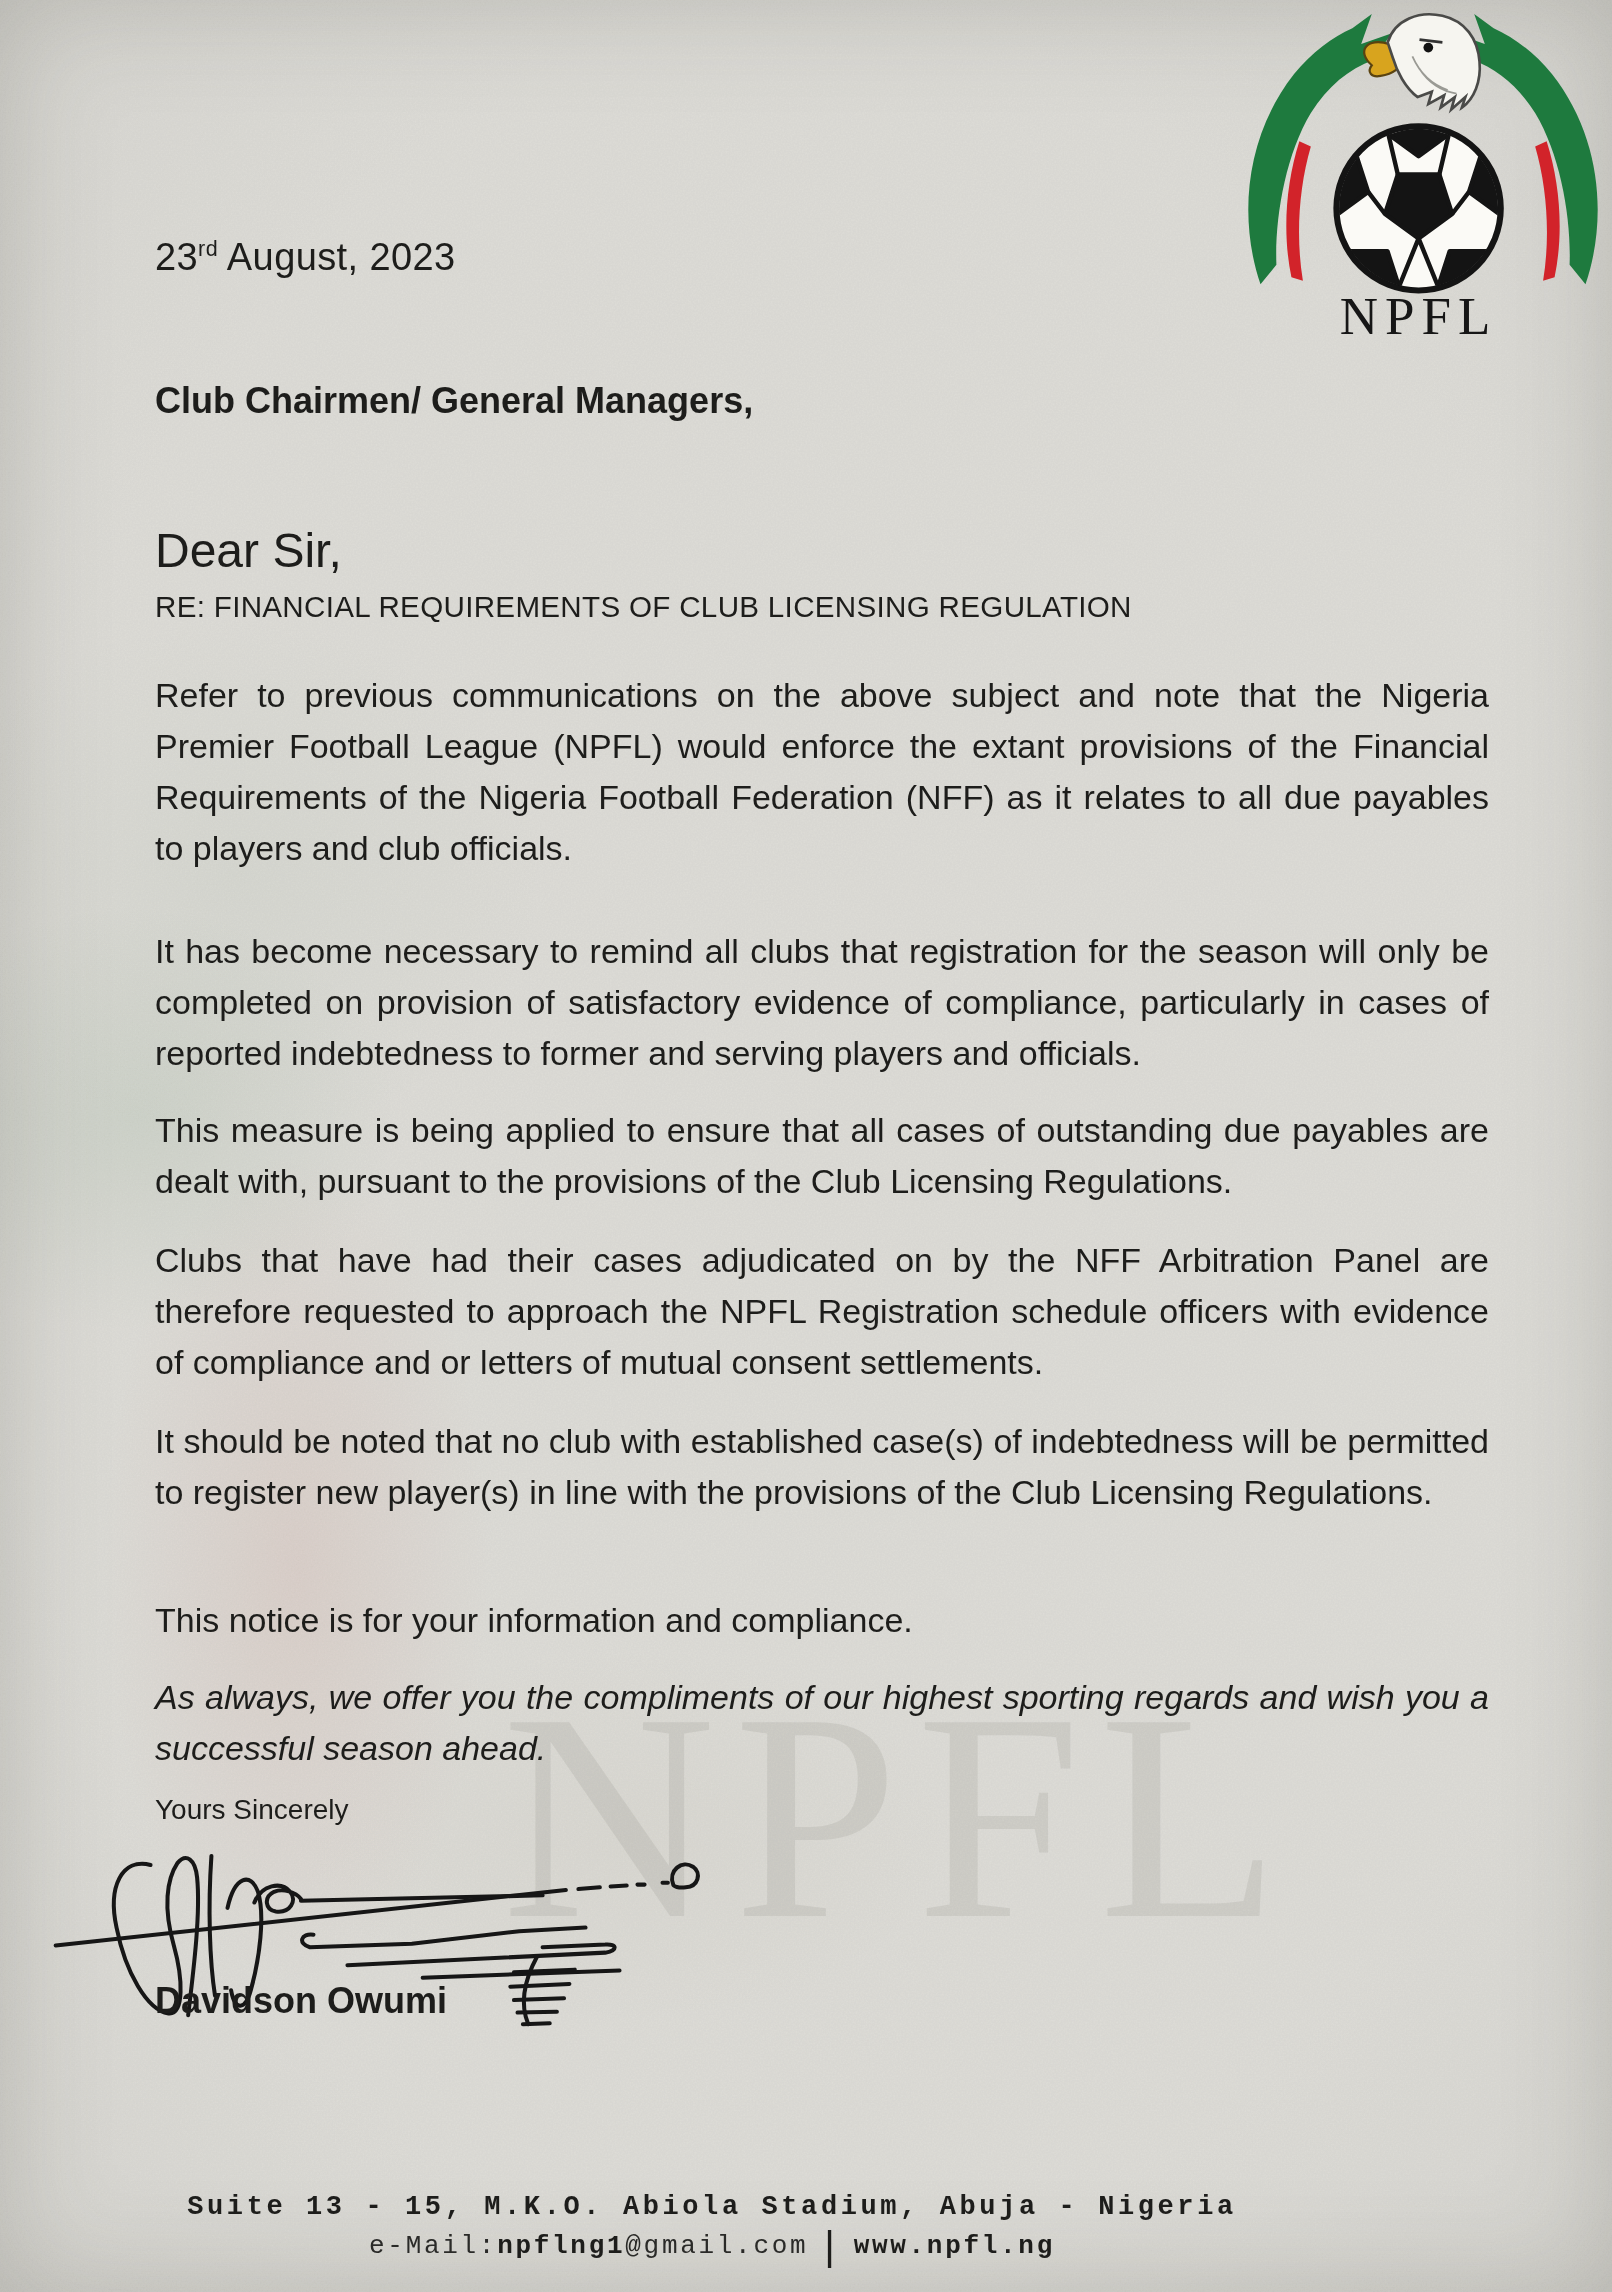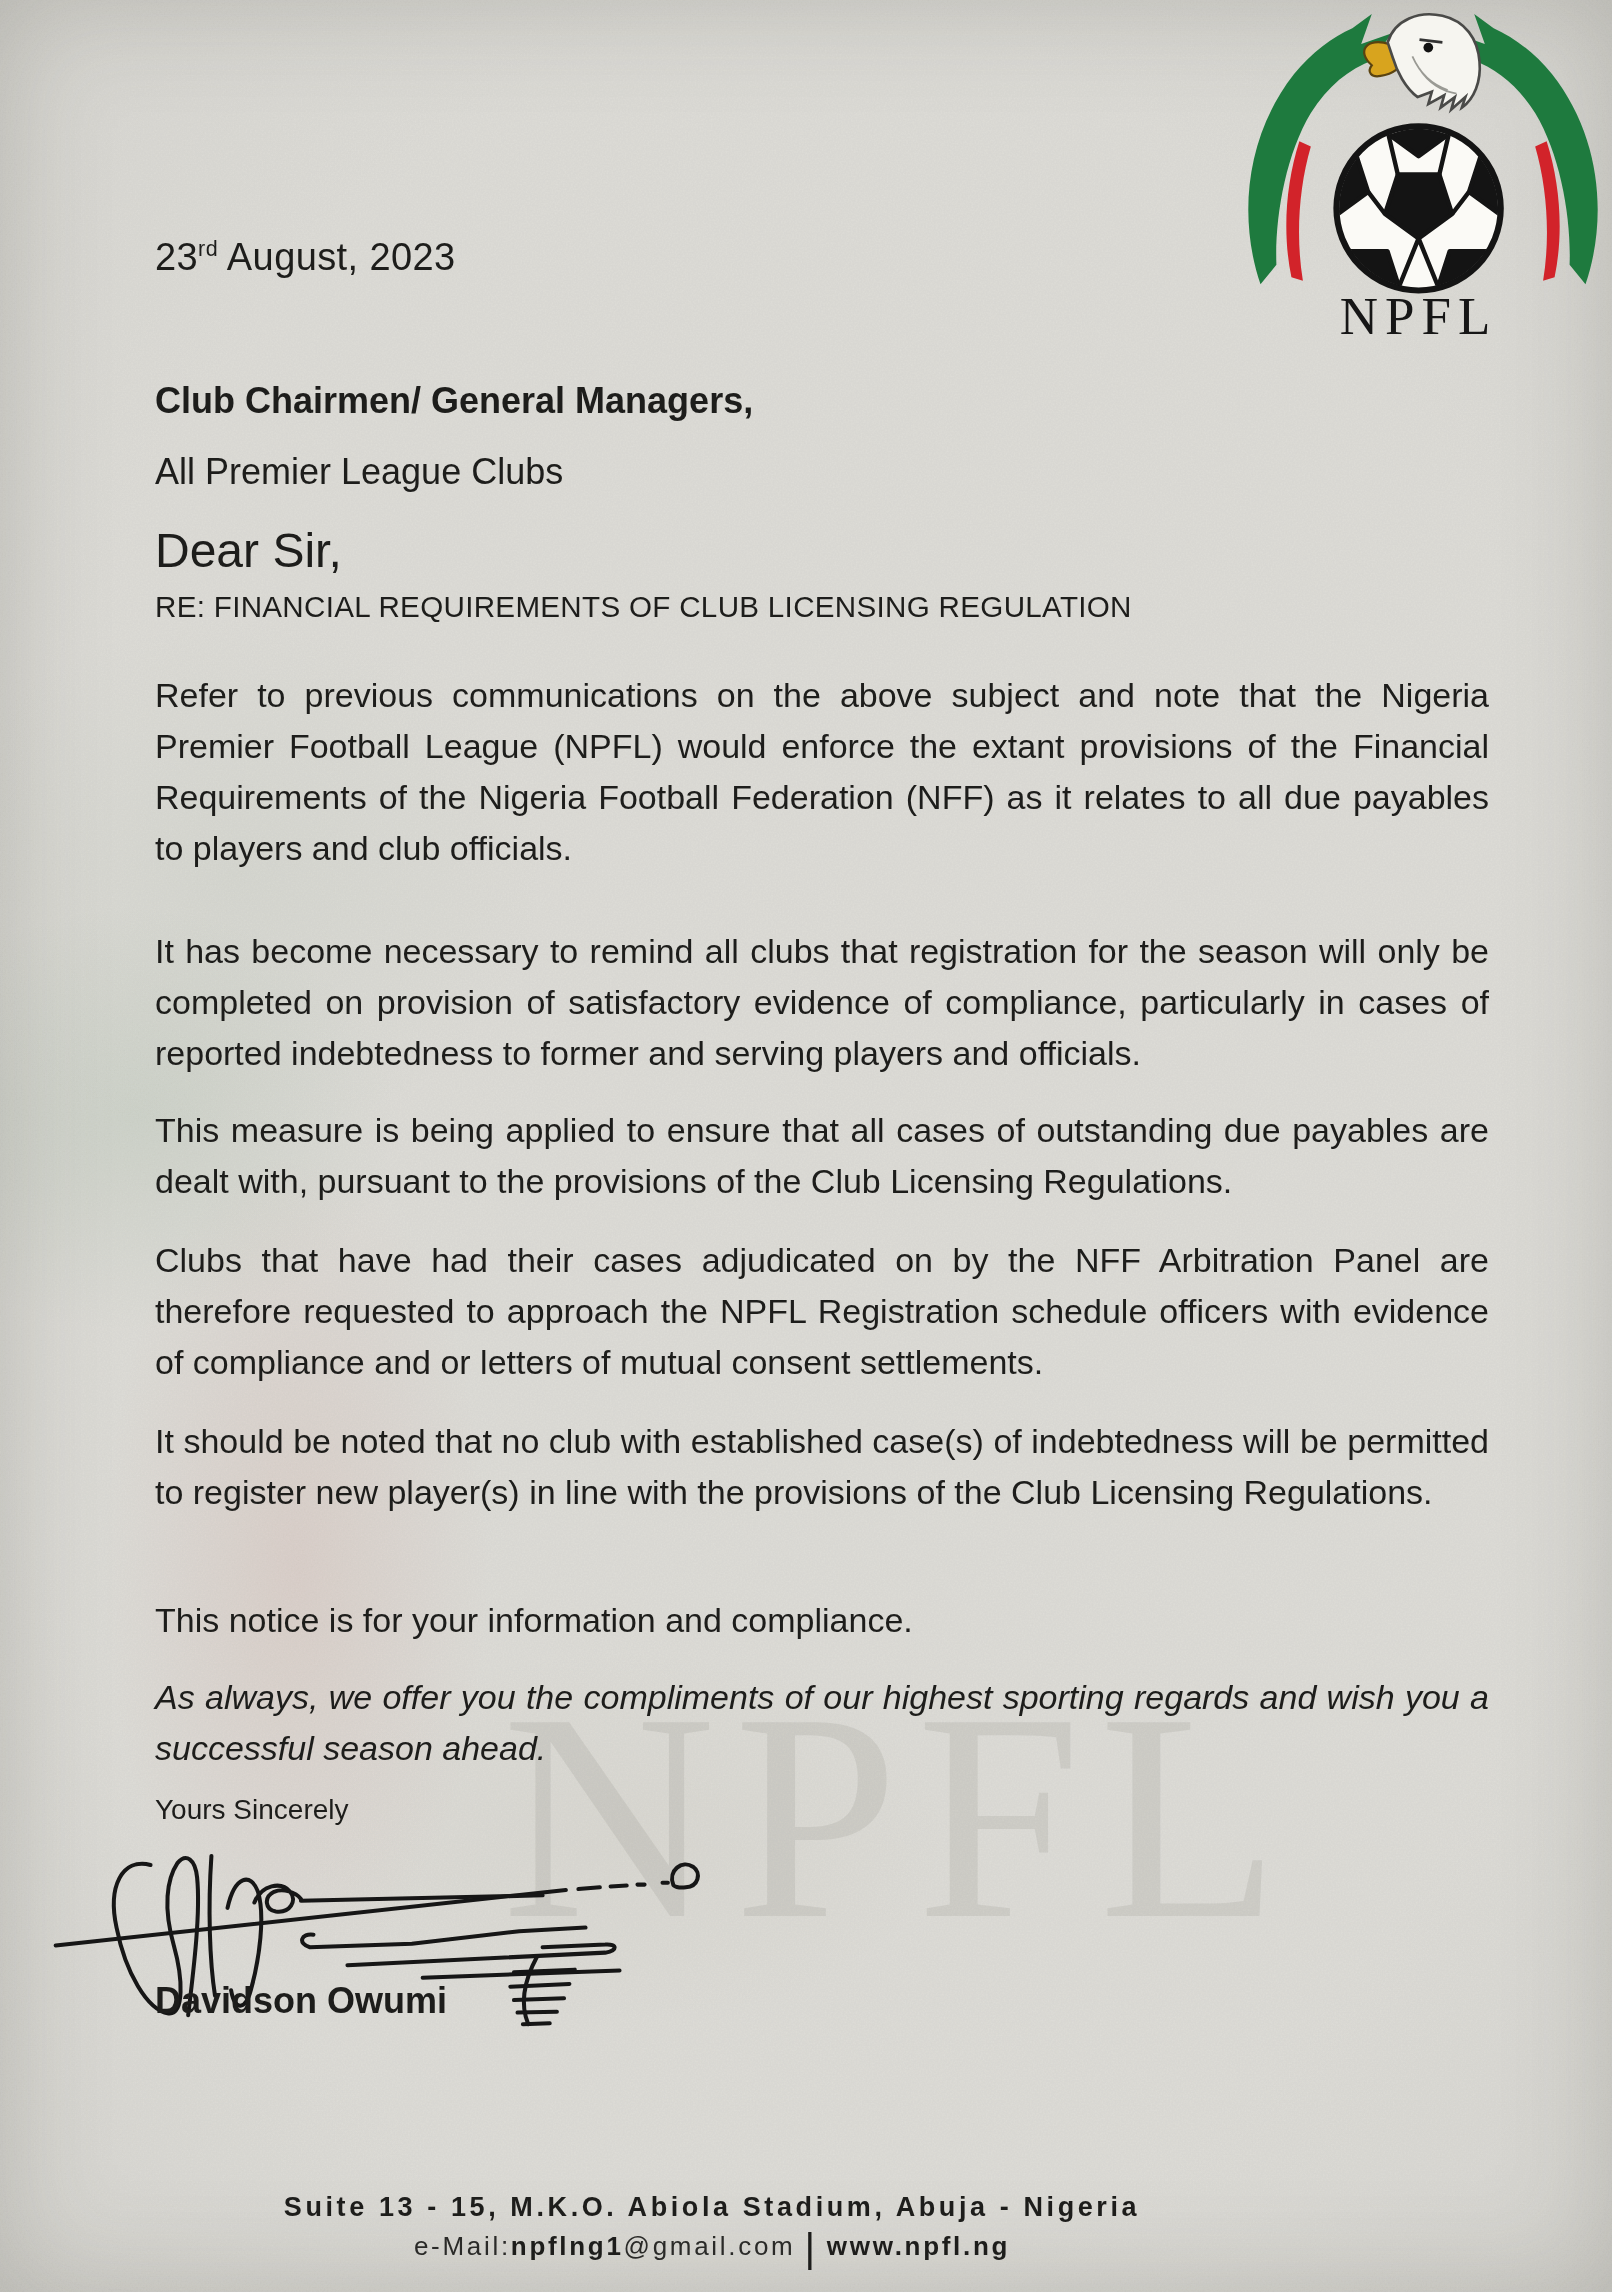--- a/index.html
+++ b/index.html
@@ -30,21 +30,21 @@
   .sig-name{top:1964px;font-size:36px;font-weight:bold;}
   .sig-title{top:2015px;font-size:36px;font-weight:bold;font-style:italic;}
   .logo{position:absolute;left:1243px;top:7.2px;width:360px;height:340px;}
   .signature{position:absolute;left:36px;top:1845px;width:682px;height:192px;}
   .watermark{
     position:absolute;left:502px;top:1668px;
     font-family:"Liberation Serif","DejaVu Serif",serif;
     font-size:296px;line-height:1;letter-spacing:18px;
     color:rgba(55,55,50,0.085);pointer-events:none;user-select:none;
   }
-  .footer{position:absolute;left:0;top:2188px;width:1424px;text-align:center;line-height:39px;}
+  .footer{position:absolute;left:0;top:2188px;width:1424px;text-align:center;line-height:39px;font-family:Liberation Mono, monospace;}
   .footer .l1{font-size:27px;font-weight:bold;letter-spacing:3.6px;}
   .footer .l2{font-size:26px;letter-spacing:2.7px;}
   .footer .lt{font-weight:normal;color:#2a2a28;}
   .footer .hv{font-weight:bold;}
   .footer .sep{display:inline-block;font-size:41px;font-weight:300;vertical-align:-7.2px;margin:0 9px;}
 </style>
 </head>
 <body>
 
 <div class="page">
@@ -90,21 +90,20 @@
       <path d="M 196 70 C 206 86 222 96 238 98 M 188 56 C 196 74 210 88 228 94" fill="none" stroke="#9a9a94" stroke-width="2"></path>
       <circle cx="206" cy="46" r="5.5" fill="#111"></circle>
       <path d="M 196 37 L 222 40" stroke="#333" stroke-width="3" fill="none"></path>
     </g>
     <text x="195" y="370" text-anchor="middle" font-family="Liberation Serif, DejaVu Serif, serif" font-size="60" letter-spacing="8" fill="#161616">NPFL</text>
   </svg>
 
   <p class="block date"><span>23</span><sup>rd</sup><span> August, 2023</span></p>
 
   <p class="block addr1">Club Chairmen/ General Managers,</p>
-  <p class="block addr2">All Premier League Clubs</p>
   <p class="block dear">Dear Sir,</p>
   <p class="block subject">RE: FINANCIAL REQUIREMENTS OF CLUB LICENSING REGULATION</p>
 
   <p class="block para p1">Refer to previous communications on the above subject and note that the Nigeria Premier Football League (NPFL) would enforce the extant provisions of the Financial Requirements of the Nigeria Football Federation (NFF) as it relates to all due payables to players and club officials.</p>
   <p class="block para p2">It has become necessary to remind all clubs that registration for the season will only be completed on provision of satisfactory evidence of compliance, particularly in cases of reported indebtedness to former and serving players and officials.</p>
   <p class="block para p3">This measure is being applied to ensure that all cases of outstanding due payables are dealt with, pursuant to the provisions of the Club Licensing Regulations.</p>
   <p class="block para p4">Clubs that have had their cases adjudicated on by the NFF Arbitration Panel are therefore requested to approach the NPFL Registration schedule officers with evidence of compliance and or letters of mutual consent settlements.</p>
   <p class="block para p5">It should be noted that no club with established case(s) of indebtedness will be permitted to register new player(s) in line with the provisions of the Club Licensing Regulations.</p>
   <p class="block para p6">This notice is for your information and compliance.</p>
   <p class="block para p7">As always, we offer you the compliments of our highest sporting regards and wish you a successful season ahead.</p>

